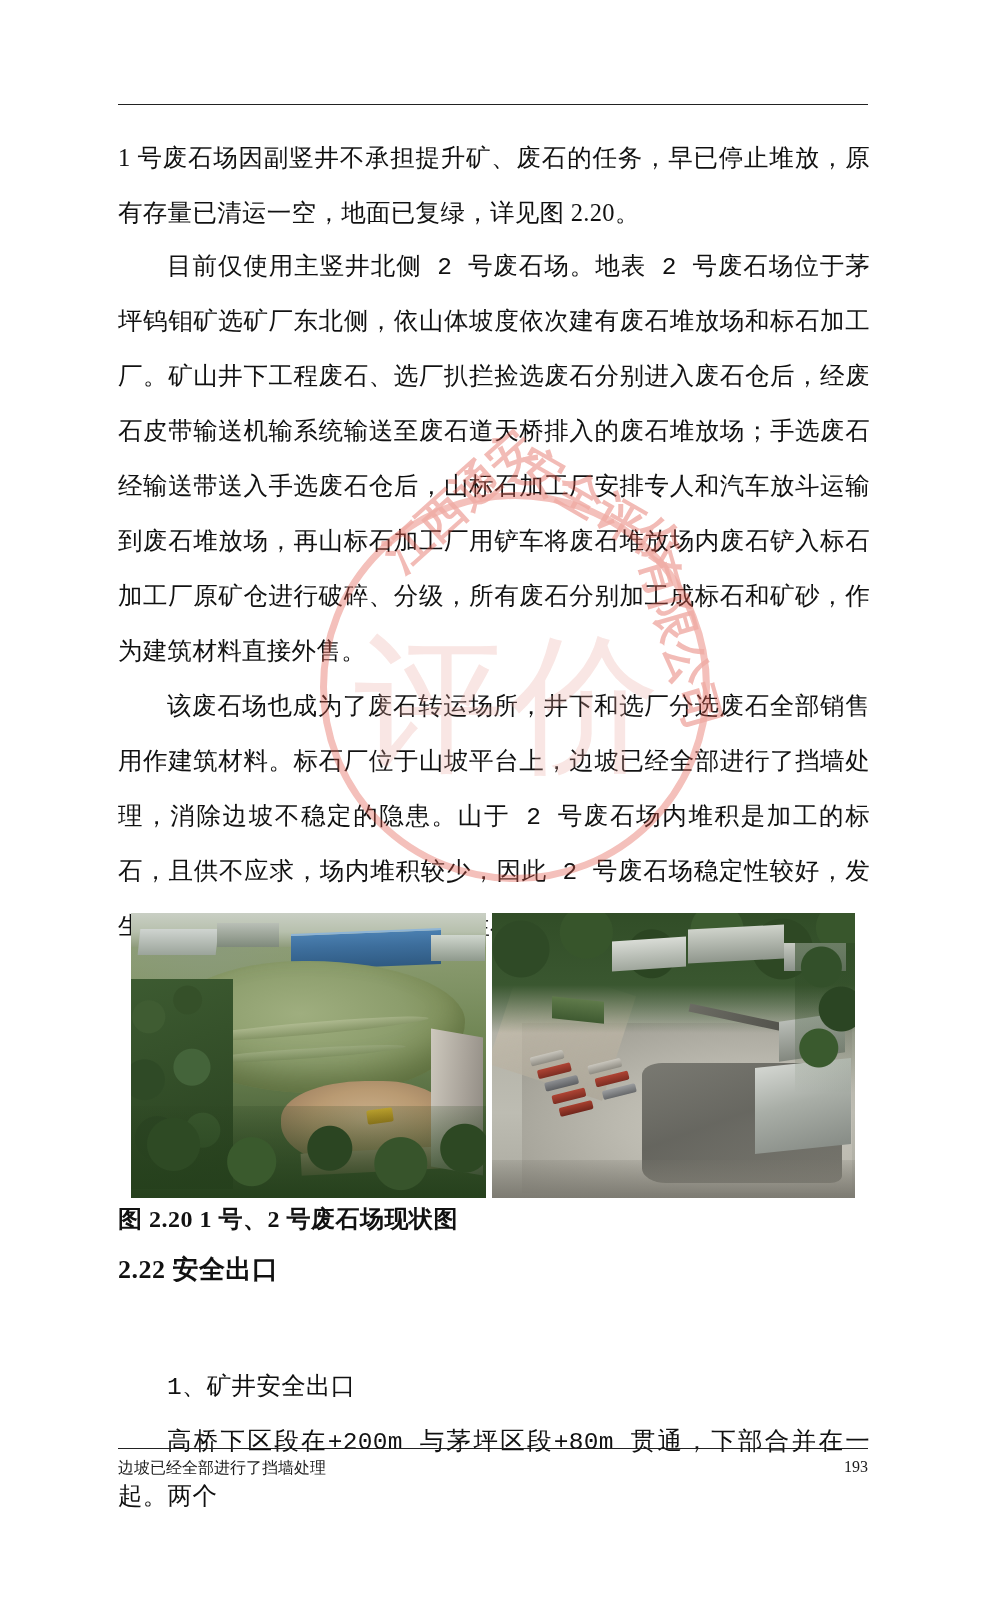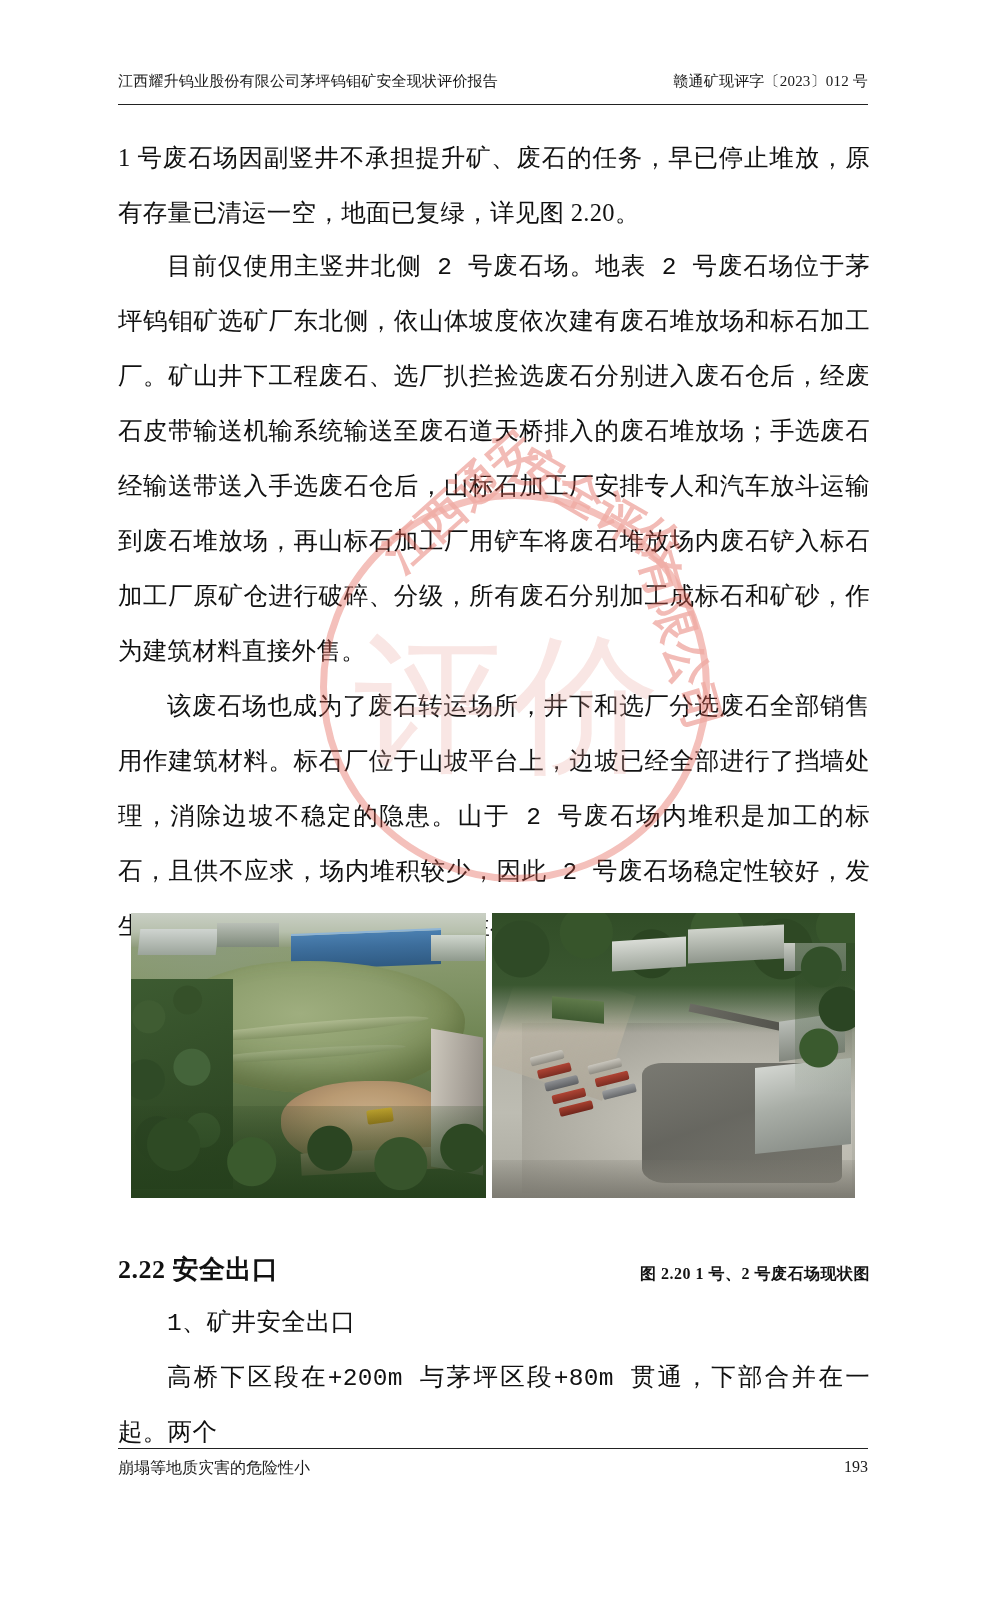--- a/index.html
+++ b/index.html
@@ -264,42 +264,42 @@
   }
   .p-r-bottom {
     position: absolute; left: 0; bottom: 0; width: 100%; height: 38px;
     background: linear-gradient(180deg, rgba(120,118,108,.2), #7d7b72);
   }
 
   
   .fig-caption {
     position: absolute;
     left: 118px;
-    top: 1264px;
+    top: 1203px;
     width: 752px;
-    text-align: right;
-    font-size: 16px;
+    text-align: left;
+    font-size: 24px;
     font-weight: bold;
     letter-spacing: 0.5px;
   }
 
   
   .sec-head {
     position: absolute;
     left: 118px;
     top: 1252px;
     font-size: 26px;
     font-weight: bold;
     letter-spacing: 0.5px;
   }
 
   .after-figure {
     position: absolute;
     left: 118px;
-    top: 1296px;
+    top: 1360px;
     width: 752px;
   }
 
   
   .footer-rule {
     position: absolute;
     left: 118px;
     top: 1448px;
     width: 750px;
     height: 1px;
@@ -357,24 +357,20 @@
     opacity: .55;
     letter-spacing: 6px;
     font-family: "Liberation Serif", serif;
   }
 </style>
 </head>
 <body>
 
 <div class="page">
 
-  <div class="header">
-    <div>江西耀升钨业股份有限公司茅坪钨钼矿安全现状评价报告</div>
-    <div>赣通矿现评字〔2023〕012 号</div>
-  </div>
   <div class="header-rule"></div>
 
   <div class="content">
     <p class="body">1 号废石场因副竖井不承担提升矿、废石的任务，早已停止堆放，原有存量已清运一空，地面已复绿，详见图 2.20。</p>
     <p class="body indent">目前仅使用主竖井北侧 2 号废石场。地表 2 号废石场位于茅坪钨钼矿选矿厂东北侧，依山体坡度依次建有废石堆放场和标石加工厂。矿山井下工程废石、选厂扒拦捡选废石分别进入废石仓后，经废石皮带输送机输系统输送至废石道天桥排入的废石堆放场；手选废石经输送带送入手选废石仓后，山标石加工厂安排专人和汽车放斗运输到废石堆放场，再山标石加工厂用铲车将废石堆放场内废石铲入标石加工厂原矿仓进行破碎、分级，所有废石分别加工成标石和矿砂，作为建筑材料直接外售。</p>
     <p class="body indent">该废石场也成为了废石转运场所，井下和选厂分选废石全部销售用作建筑材料。标石厂位于山坡平台上，边坡已经全部进行了挡墙处理，消除边坡不稳定的隐患。山于 2 号废石场内堆积是加工的标石，且供不应求，场内堆积较少，因此 2 号废石场稳定性较好，发生滑坡、崩塌等地质灾害的危险性小。</p>
   </div>
 
   <div class="watermark">
     <div class="wm-ring"></div>
@@ -435,17 +431,17 @@
   <div class="fig-caption">图 2.20 1 号、2 号废石场现状图</div>
 
   <div class="sec-head">2.22 安全出口</div>
   <div class="after-figure">
     <p class="body indent">1、矿井安全出口</p>
     <p class="body indent">高桥下区段在+200m 与茅坪区段+80m 贯通，下部合并在一起。两个</p>
   </div>
 
   <div class="footer-rule"></div>
   <div class="footer">
-    <div>崩塌等地质灾害的危险性小</div>
+    <div>边坡已经全部进行了挡墙处理</div>
     <div>193</div>
   </div>
 
 </div>
 
 </body></html>

